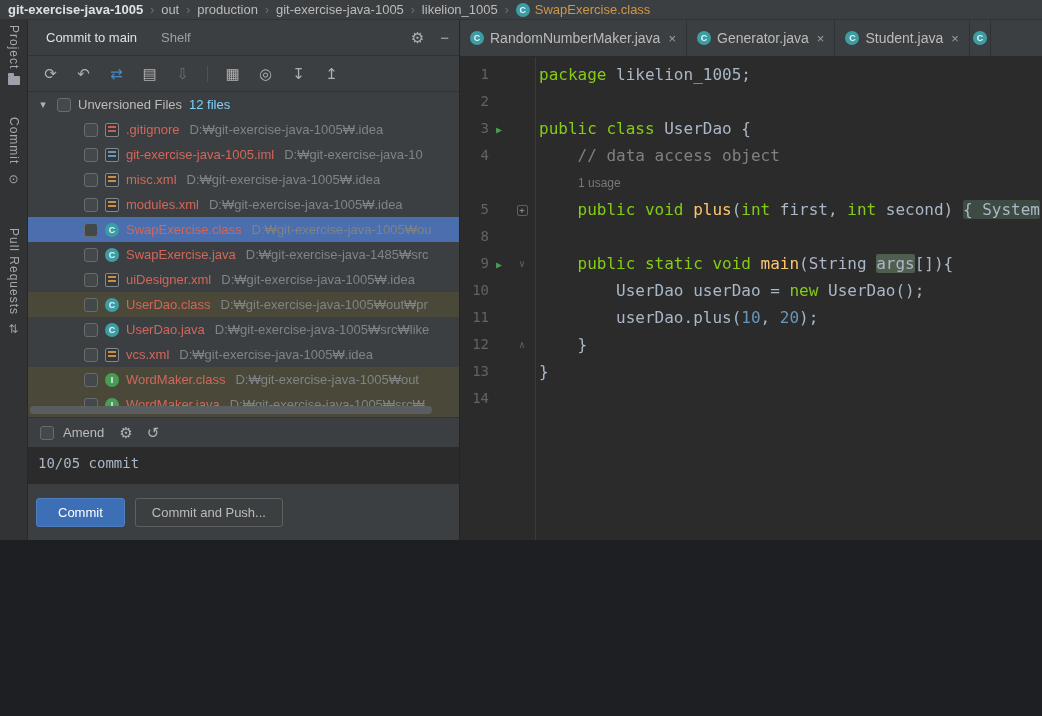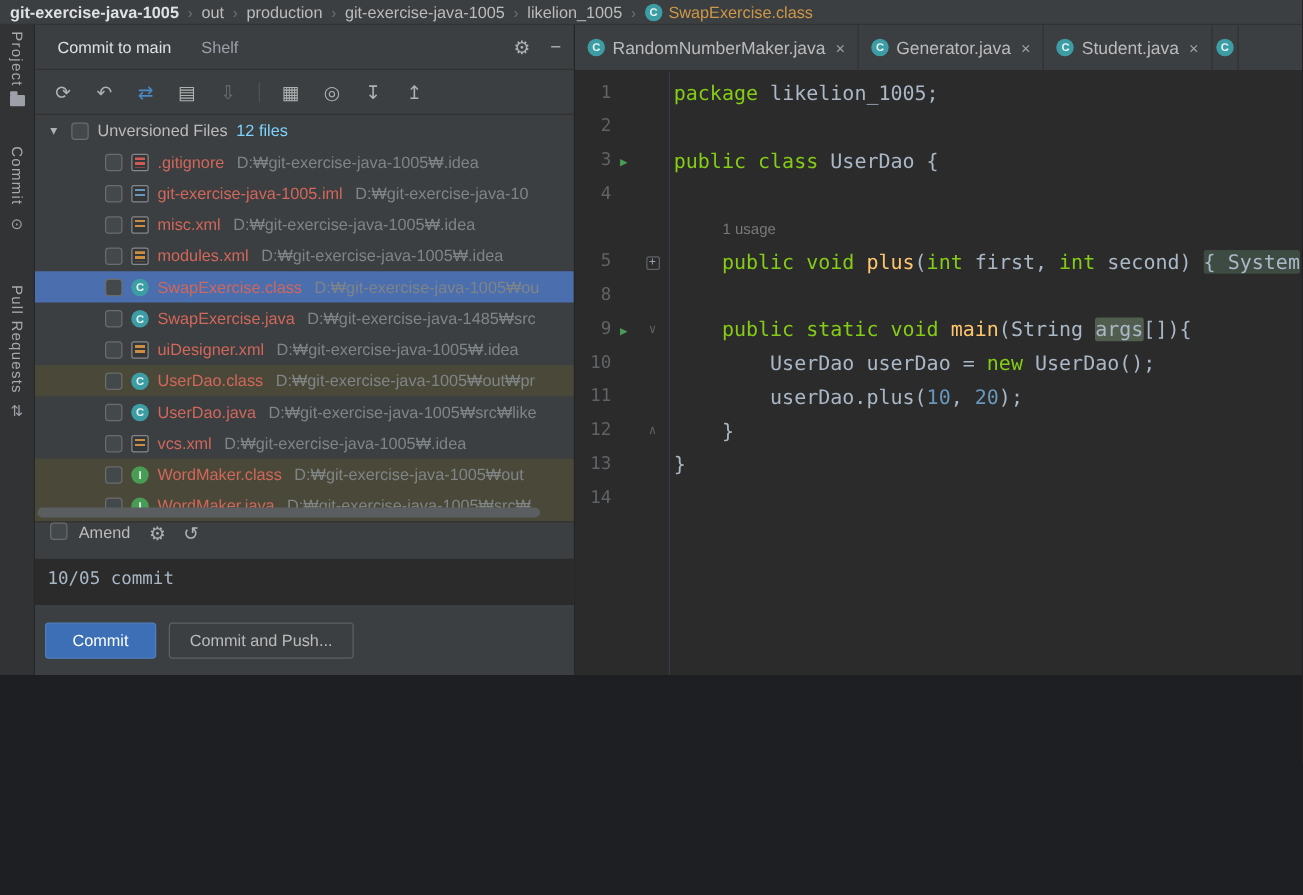--- a/index.html
+++ b/index.html
@@ -66,21 +66,21 @@
     border-radius:2px; background:#34373A; border:1px solid #85888A; position:relative;
   }
   .ficon.xml-icon::before, .ficon.gitignore-icon::before, .ficon.module-icon::before {
     content:""; position:absolute; left:2px; right:2px; top:2px; height:8px;
   }
   .ficon.xml-icon::before { background:repeating-linear-gradient(to bottom,#CC8E42 0 2px,transparent 2px 4px); }
   .ficon.gitignore-icon::before { background:repeating-linear-gradient(to bottom,#CF5B56 0 2px,transparent 2px 4px); }
   .ficon.module-icon::before { background:repeating-linear-gradient(to bottom,#6897BB 0 2px,transparent 2px 4px); }
   .hscroll-thumb { position:absolute; bottom:3px; left:2px; width:402px; height:8px; background:#5B5E60; border-radius:4px; cursor:grab; }
   
-  .amend-row { height:30px; flex:none; display:flex; align-items:flex-start; gap:9px; padding-left:12px; border-top:1px solid #323232; }
+  .amend-row { height:30px; flex:none; display:flex; align-items:center; gap:9px; padding-left:12px; border-top:1px solid #323232; }
   .amend-label { font-size:13px; color:#BBBBBB; }
   .amend-icons { display:flex; gap:14px; margin-left:6px; }
   
   .commit-message { flex:1; background:#2B2B2B; padding:8px 10px; font-family:"DejaVu Sans Mono", monospace; font-size:14px; color:#A9B7C6; cursor:text; }
   
   .cp-buttons { height:56px; flex:none; display:flex; align-items:center; gap:10px; padding-left:8px; background:#3C3F41; }
   .btn { font-size:13px; padding:6px 16px; border-radius:3px; cursor:pointer; font-family:"Liberation Sans", sans-serif; }
   .btn-commit { background:#3C6FB5; border:1px solid #4D7FC0; color:#FFFFFF; padding:6px 21px; }
   .btn-push { background:#3C3F41; border:1px solid #5E6060; color:#BBBBBB; }
   
@@ -316,20 +316,21 @@
             <div class="code-line">
               <span class="ln">3</span>
               <span class="run-col"><span class="run-glyph">▶</span></span>
               <span class="fold-col"></span>
               <span class="code-text"><span class="tk-kw">public class </span><span class="tk-pl">UserDao {</span></span>
             </div>
             <div class="code-line">
               <span class="ln">4</span>
               <span class="run-col"></span>
               <span class="fold-col"></span>
+              <span class="code-text"><span class="tk-pl">    </span><span class="tk-cm">// data access object</span></span>
             </div>
             <div class="code-line">
               <span class="ln"></span>
               <span class="run-col"></span>
               <span class="fold-col"></span>
               <span class="code-text"><span class="hint">1 usage</span></span>
             </div>
             <div class="code-line">
               <span class="ln">5</span>
               <span class="run-col"></span>

